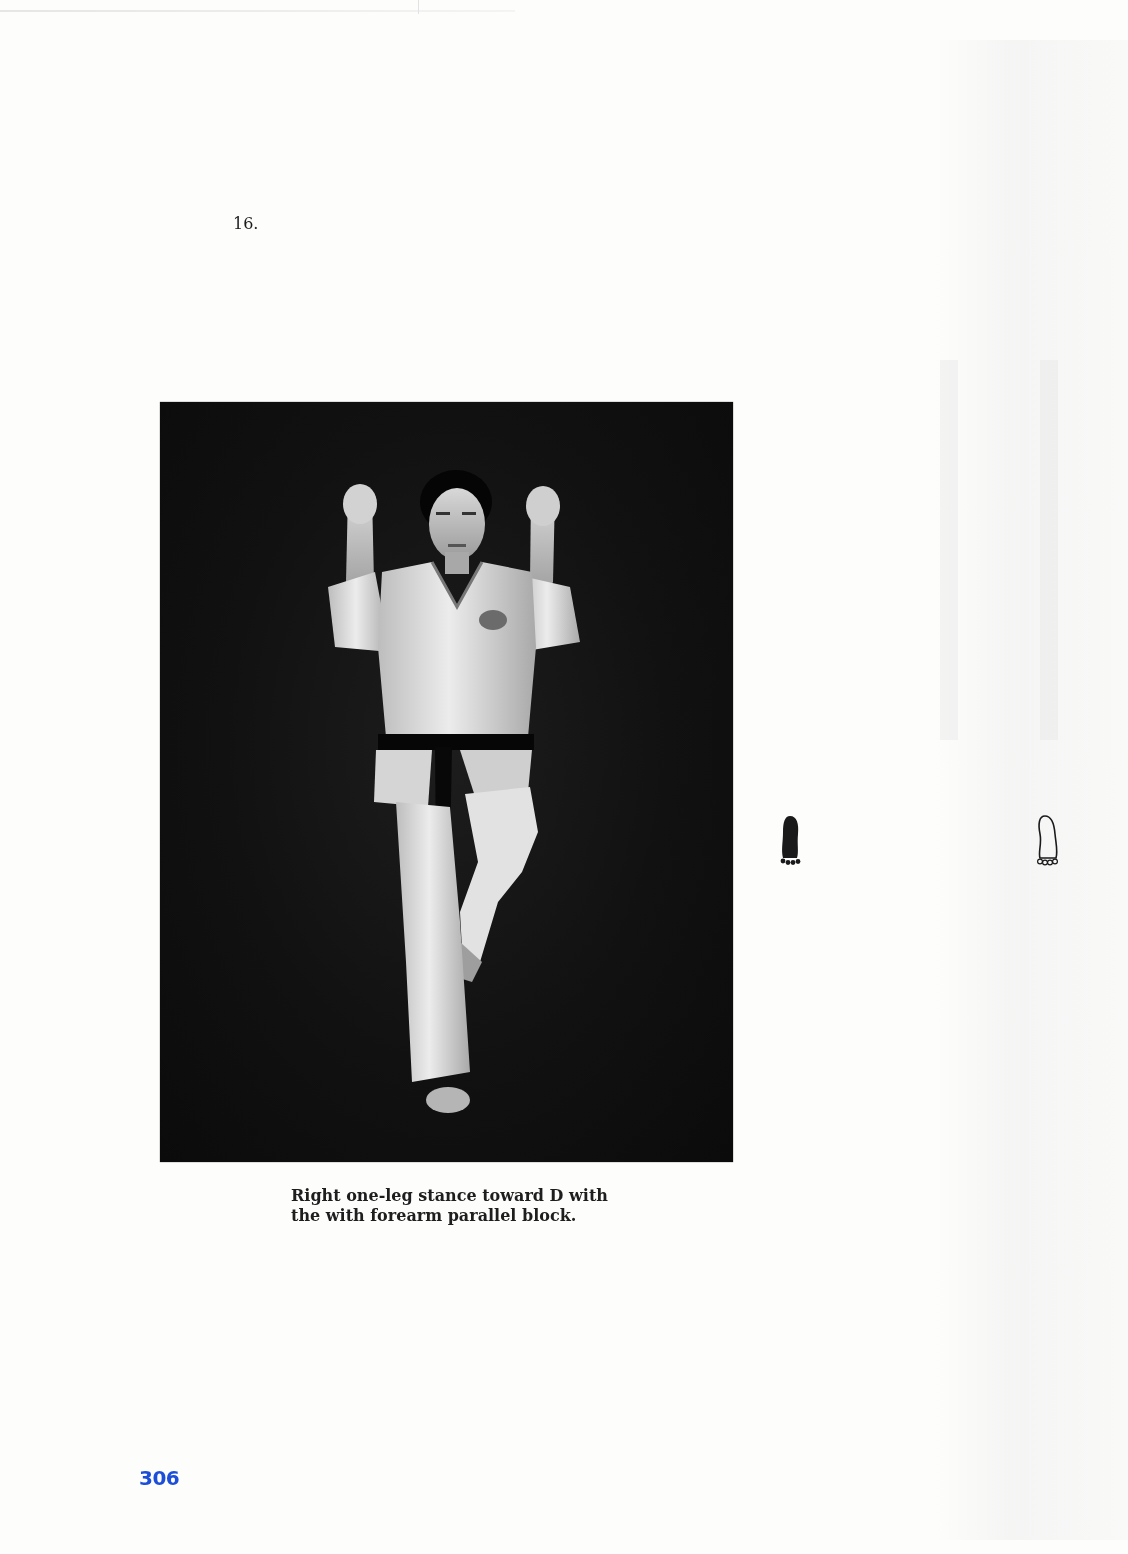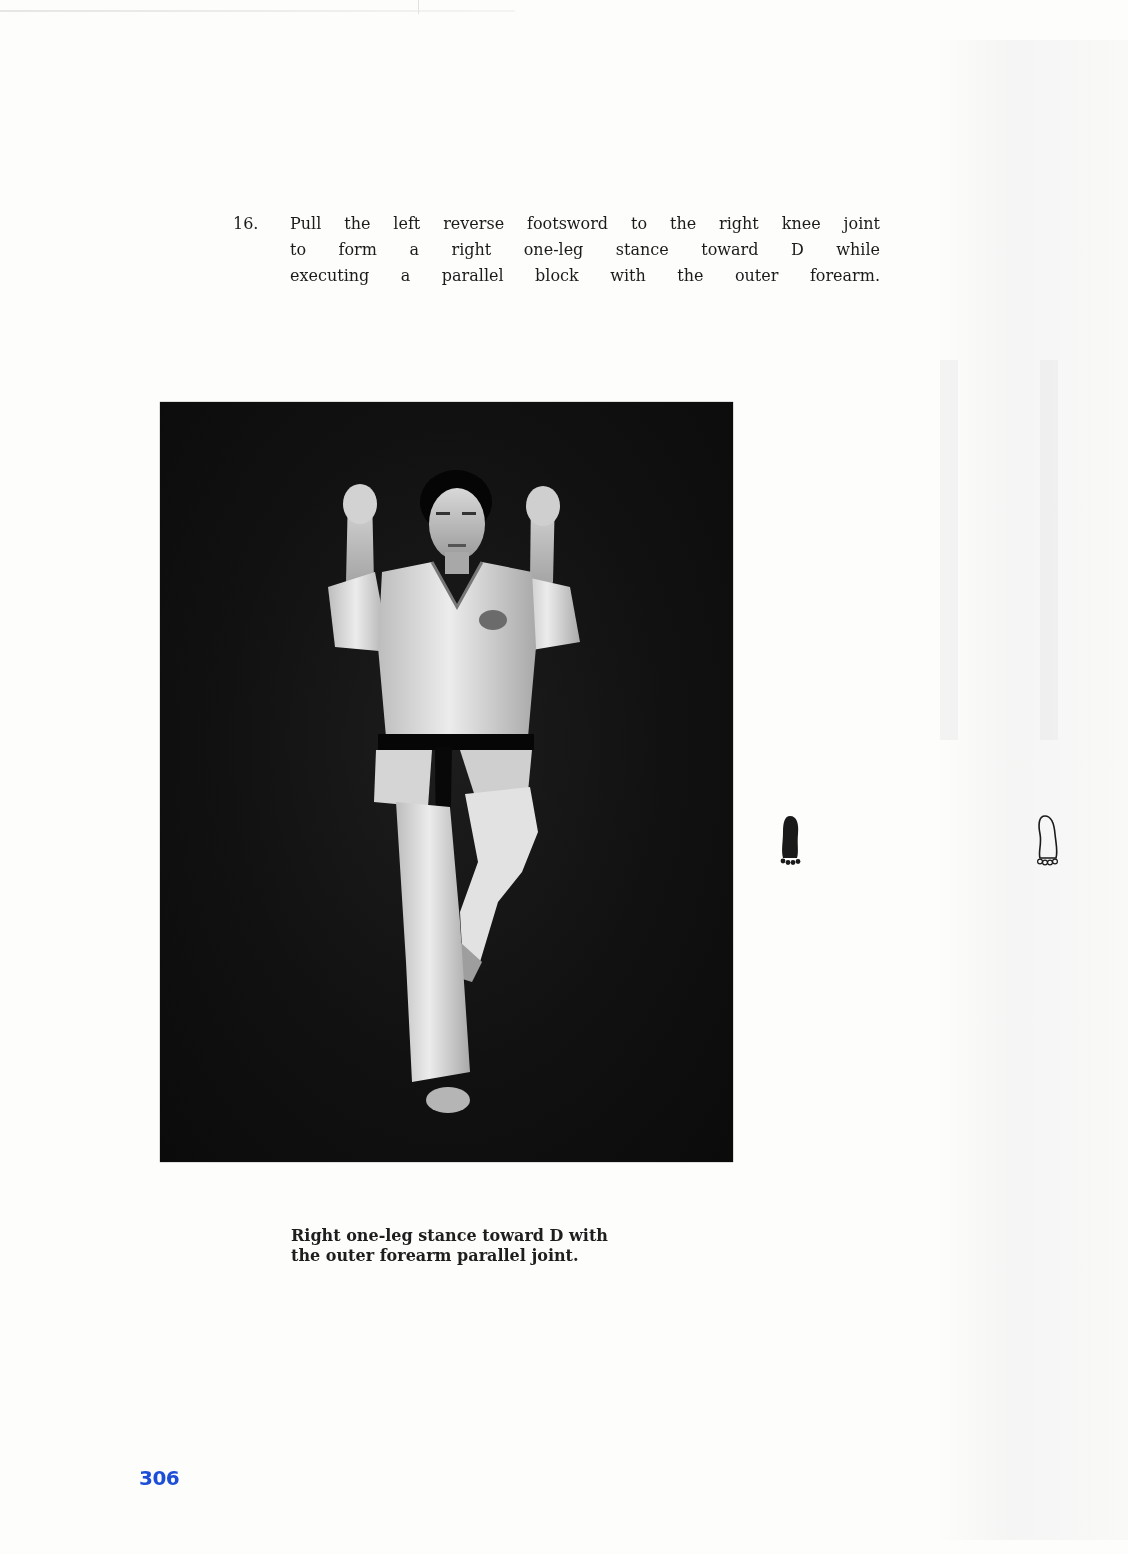--- a/index.html
+++ b/index.html
@@ -35,46 +35,41 @@
     .instruction .line { display: block; text-align: justify; text-align-last: justify; }
     .photo {
       position: absolute; left: 160px; top: 402px; width: 573px; height: 760px;
       background: radial-gradient(ellipse at 50% 45%, #1d1d1d 0%, #111 55%, #0b0b0b 100%);
       box-shadow: 0 0 1px #444;
       overflow: hidden;
     }
     .photo svg { position: absolute; left: 0; top: 0; }
     .caption {
       position: absolute; left: 291px; top: 1186px; width: 360px;
-      font-weight: bold; font-size: 16px; line-height: 20px; color: #1e1e1e; margin-top: 40px;
+      font-weight: bold; font-size: 16px; line-height: 20px; color: #1e1e1e;
     }
     .caption span { display: block; }
     .foot-icon { position: absolute; }
     .page-number {
       position: absolute; left: 139px; top: 1466px;
       font-family: "DejaVu Sans", "Liberation Sans", sans-serif;
       font-weight: bold; font-size: 20px; color: #1d4ed8; letter-spacing: -0.5px;
     }
   </style>
 </head>
 <body>
 
 <div class="page-edge-top"></div>
 <div class="page-edge-tick"></div>
 <div class="bleed-right"></div>
 <div class="bleed-col" style="left:940px; top:360px; width:18px; height:380px;"></div>
 <div class="bleed-col" style="left:1040px; top:360px; width:18px; height:380px;"></div>
 
 <div class="instruction">
   <span class="num">16.</span>
-  <span class="text">
-    <span class="line">Pull the left reverse footsword to the right knee joint</span>
-    <span class="line">to form a right one-leg stance toward D while</span>
-    <span class="line">executing a parallel block with the outer forearm.</span>
-  </span>
 </div>
 
 <div class="photo">
   <svg width="573" height="760" viewBox="0 0 573 760">
     <defs>
       <linearGradient id="gi" x1="0" y1="0" x2="1" y2="0">
         <stop offset="0" stop-color="#bdbdbd"></stop>
         <stop offset="0.45" stop-color="#ececec"></stop>
         <stop offset="1" stop-color="#a9a9a9"></stop>
       </linearGradient>
@@ -116,21 +111,21 @@
     <path d="M300 540 L322 560 L312 580 L296 575 Z" fill="#9e9e9e"></path>
 
     <path d="M236 400 L290 405 L300 520 L310 670 L252 680 L246 560 Z" fill="url(#gi)"></path>
 
     <ellipse cx="288" cy="698" rx="22" ry="13" fill="#b5b5b5"></ellipse>
   </svg>
 </div>
 
 <div class="caption">
   <span>Right one-leg stance toward D with</span>
-  <span>the outer forearm parallel joint.</span>
+  <span>the with forearm parallel block.</span>
 </div>
 
 <svg class="foot-icon" style="left:778px; top:814px;" width="26" height="52" viewBox="0 0 26 52">
   <path d="M12 2 C19 2 21 10 20 20 C19 30 21 38 19 44 L5 44 C3 36 5 28 5 18 C5 8 7 2 12 2 Z" fill="#1a1a1a"></path>
   <circle cx="5" cy="47" r="2.4" fill="#1a1a1a"></circle>
   <circle cx="10" cy="48.5" r="2.4" fill="#1a1a1a"></circle>
   <circle cx="15" cy="48.5" r="2.4" fill="#1a1a1a"></circle>
   <circle cx="20" cy="47.5" r="2.4" fill="#1a1a1a"></circle>
 </svg>
 <svg class="foot-icon" style="left:1034px; top:814px;" width="28" height="52" viewBox="0 0 28 52">

